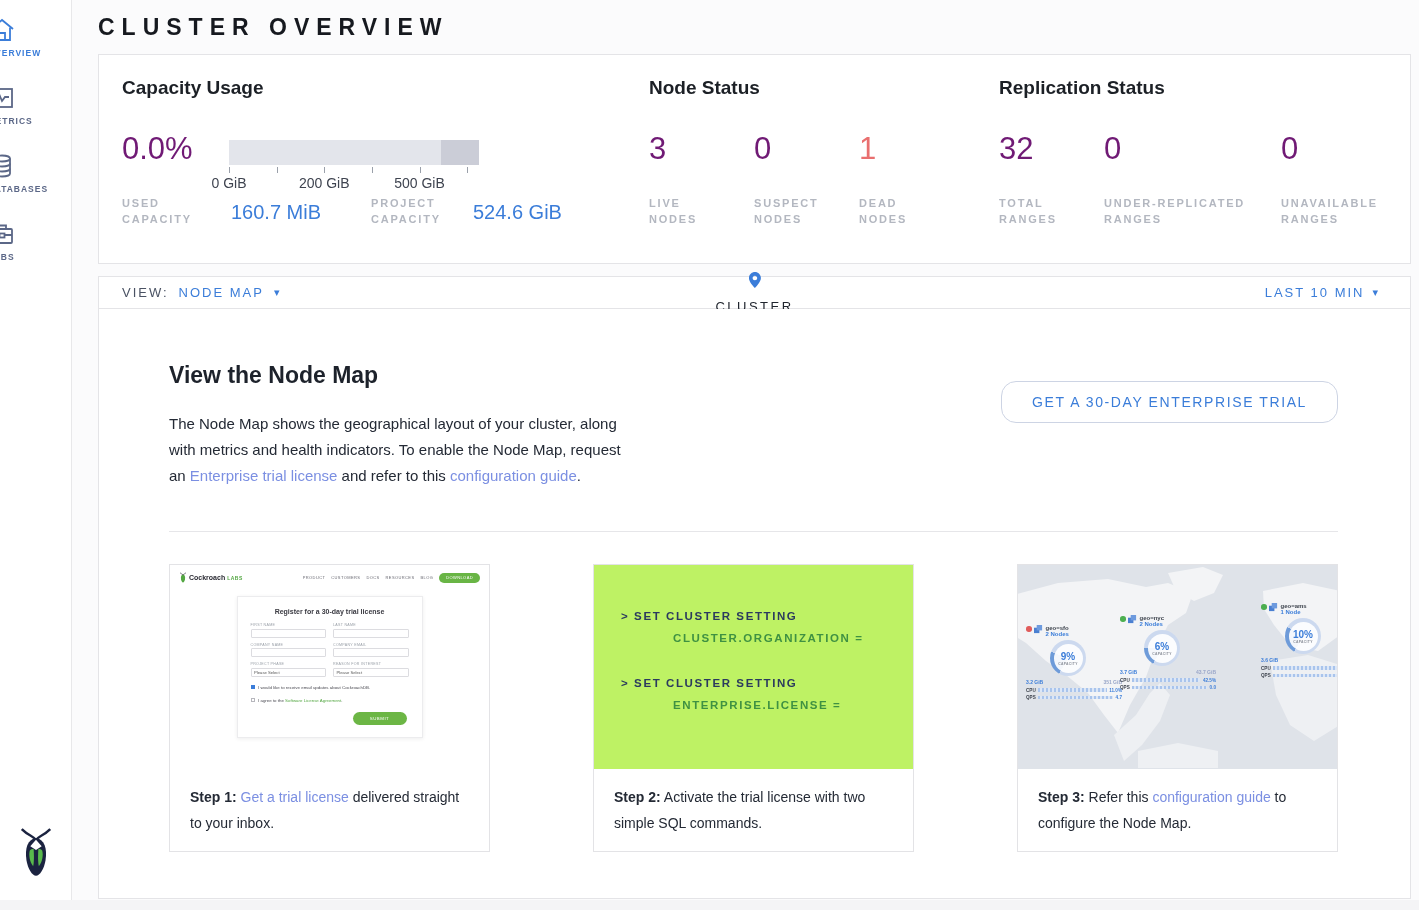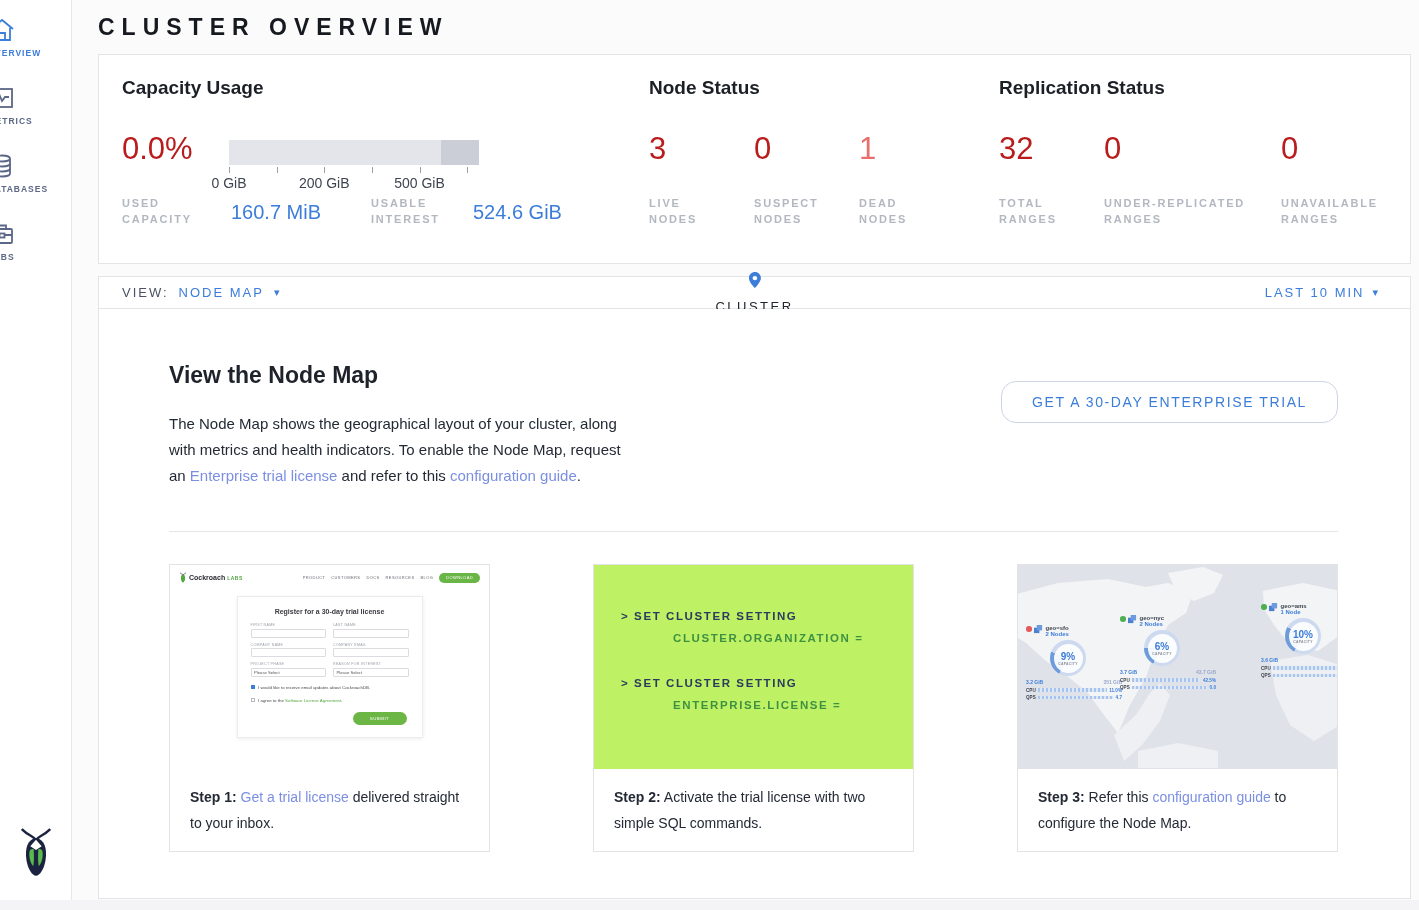--- a/index.html
+++ b/index.html
@@ -16,21 +16,21 @@
   .side-item.active .lbl { color:#3b7dd9; }
   .side-logo { position:absolute; bottom:22px; left:0; width:72px; display:flex; justify-content:center; }
 
   
   .content { flex:1; padding:0 8px 0 26px; }
   .page-title { font-size:23px; font-weight:700; letter-spacing:7px; color:#16191f; padding-top:14px; }
 
   
   .stats-panel { position:relative; height:210px; background:#fff; border:1px solid #e4e4e7; margin-top:13px; width:1313px; }
   .sec-title { position:absolute; top:22px; font-size:19px; font-weight:600; color:#1c2026; }
-  .stat-num { position:absolute; top:76px; font-size:31px; font-weight:500; color:#b91c1c; }
+  .stat-num { position:absolute; top:76px; font-size:31px; font-weight:500; color:#701a75; }
   .stat-num.red { color:#e96f6f; }
   .stat-label { position:absolute; top:140px; font-size:11px; font-weight:600; letter-spacing:1.8px;
     color:#b3b7c0; line-height:16px; }
   .stat-value { position:absolute; top:146px; font-size:20px; color:#3b7dd9; }
   .capbar { position:absolute; left:130px; top:85px; width:250px; }
   .capbar-track { display:flex; height:25px; }
   .seg-light { width:212px; background:#e3e5eb; }
   .seg-dark { width:38px; background:#cbcdd7; }
   .capbar-ticks { position:relative; height:8px; margin-top:2px; }
   .tick { position:absolute; width:1px; height:6px; background:#9aa0aa; }
@@ -199,21 +199,21 @@
         </div>
         <div class="capbar-labels">
           <span style="left:0">0 GiB</span>
           <span style="left:95.2px">200 GiB</span>
           <span style="left:190.5px">500 GiB</span>
         </div>
       </div>
 
       <div class="stat-label" style="left:23px; width:88px">USED CAPACITY</div>
       <div class="stat-value" style="left:132px">160.7 MiB</div>
-      <div class="stat-label" style="left:272px; width:95px">USABLE INTEREST</div>
+      <div class="stat-label" style="left:272px; width:95px">PROJECT CAPACITY</div>
       <div class="stat-value" style="left:374px">524.6 GiB</div>
 
       <div class="sec-title" style="left:550px">Node Status</div>
       <div class="stat-num" style="left:550px">3</div>
       <div class="stat-num" style="left:655px">0</div>
       <div class="stat-num red" style="left:760px">1</div>
       <div class="stat-label" style="left:550px; width:70px">LIVE NODES</div>
       <div class="stat-label" style="left:655px; width:80px">SUSPECT NODES</div>
       <div class="stat-label" style="left:760px; width:70px">DEAD NODES</div>
 

